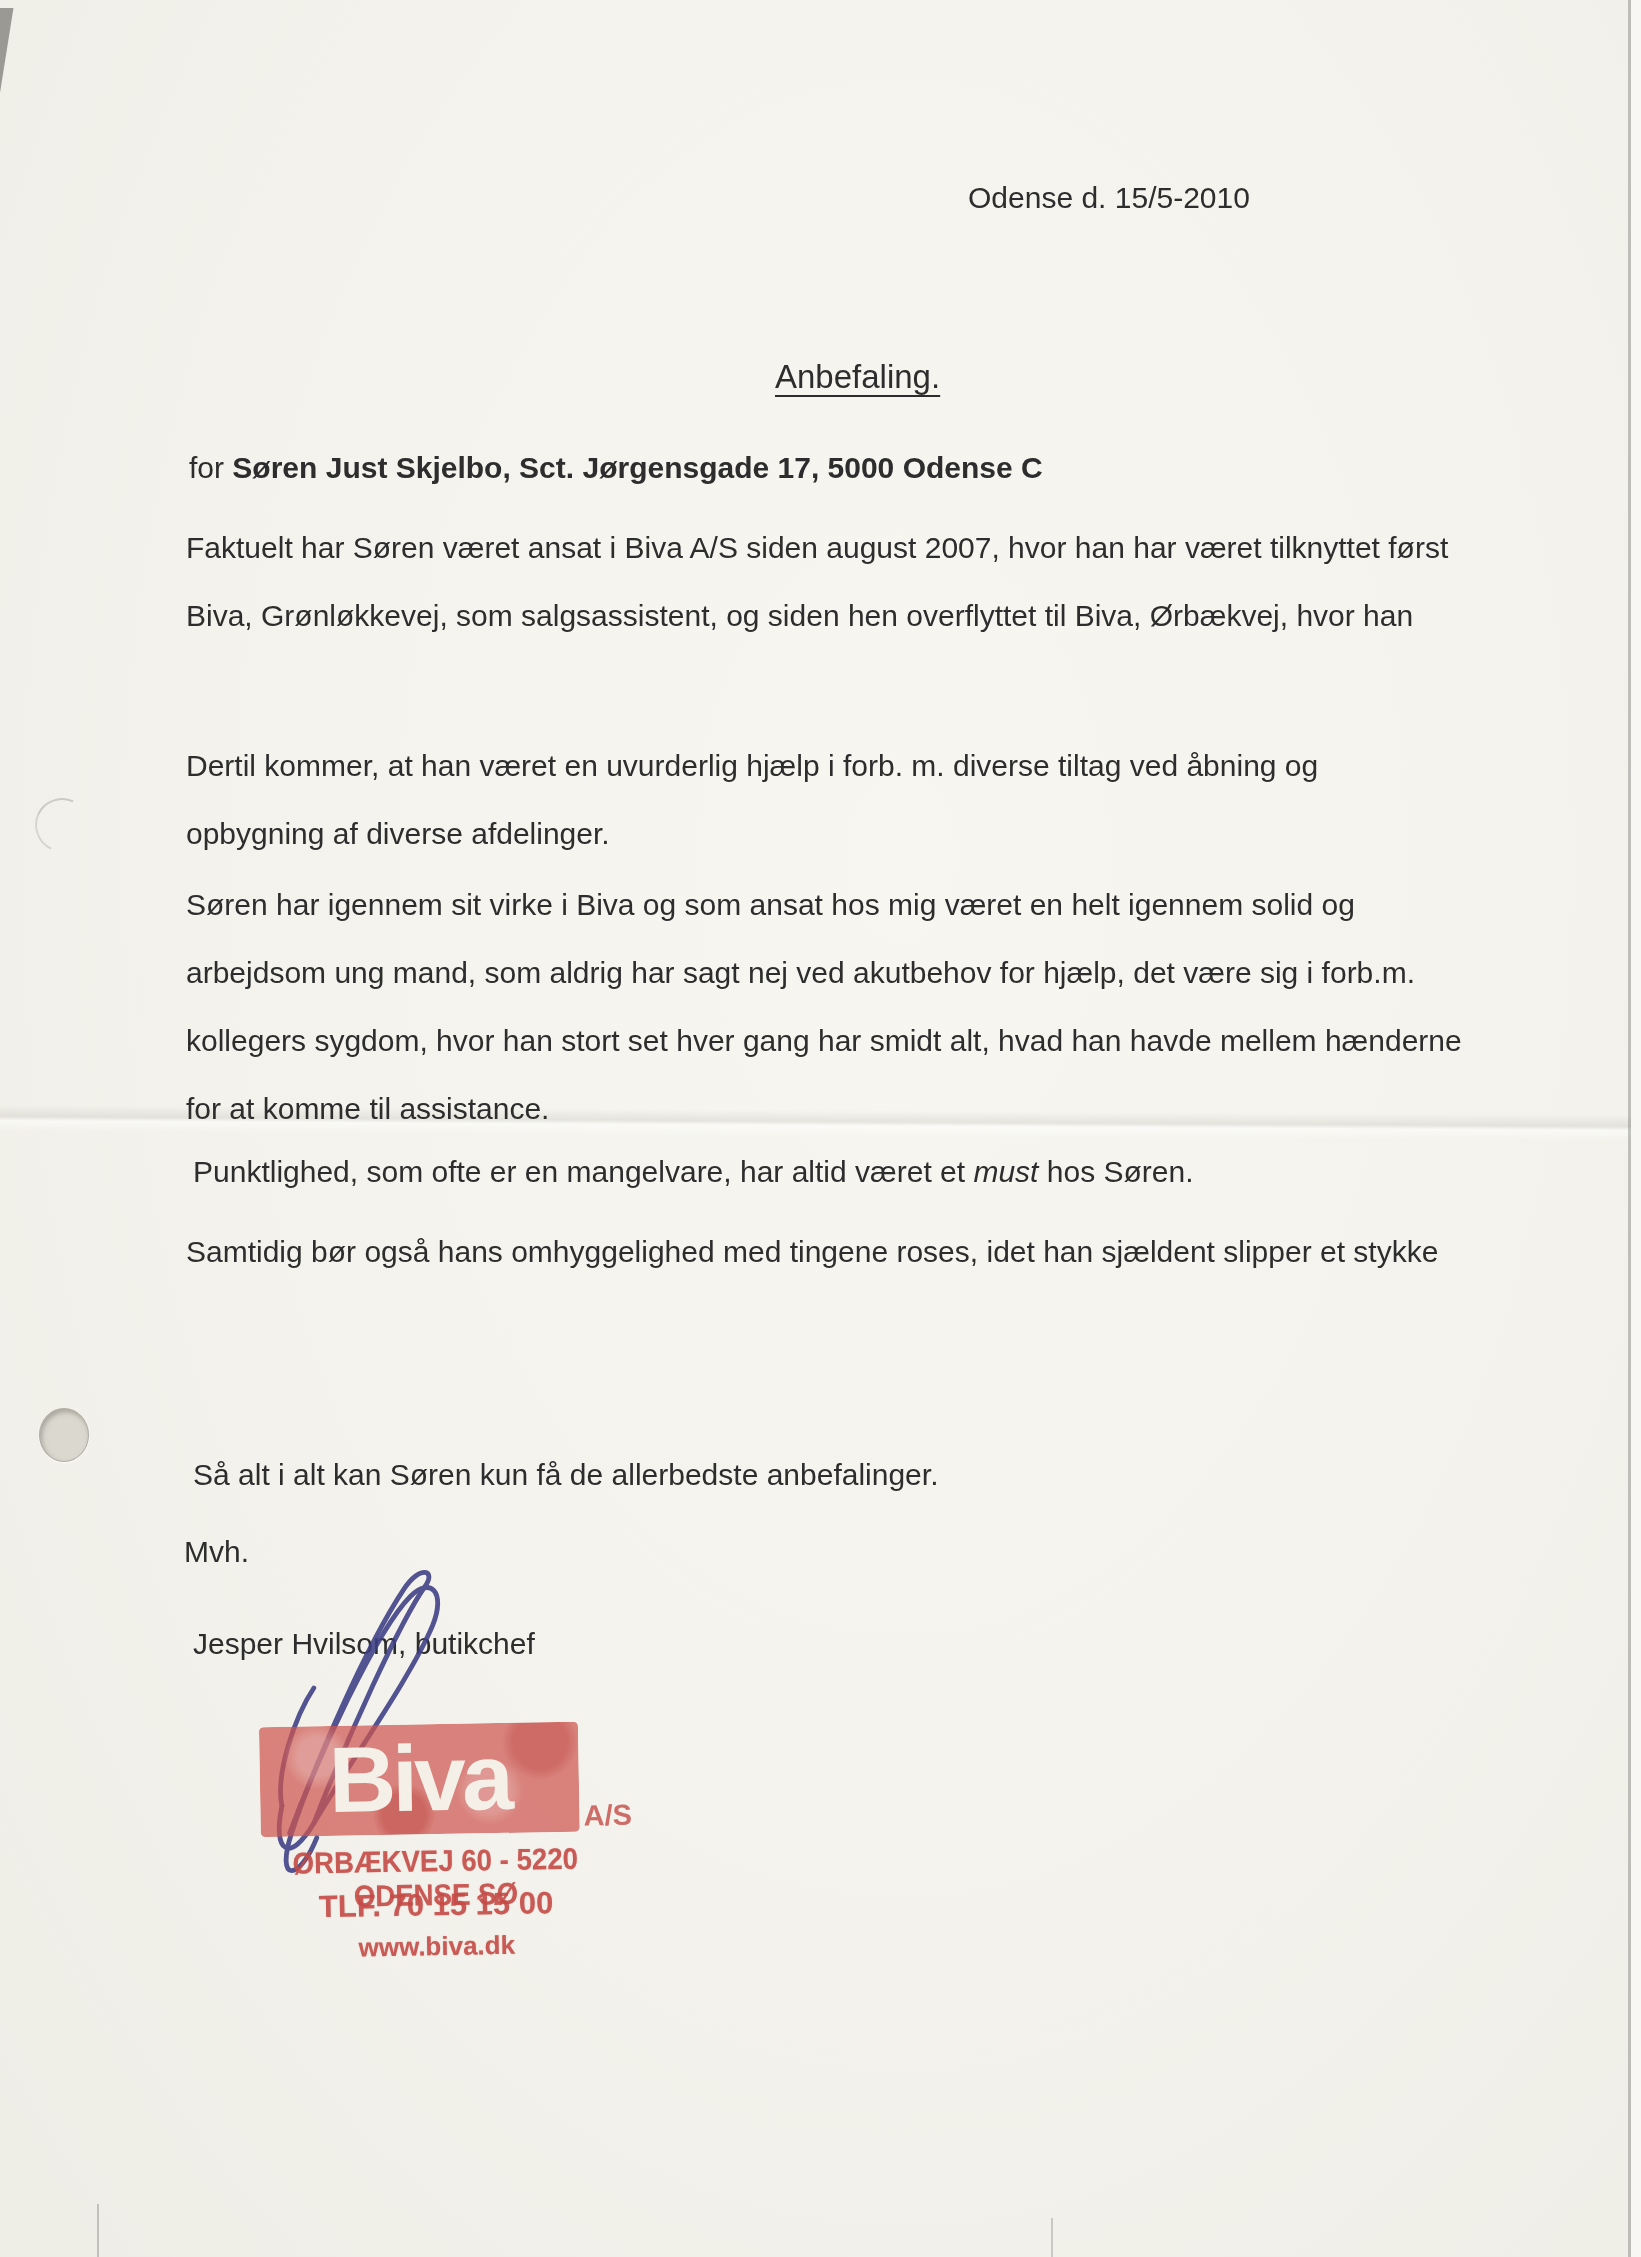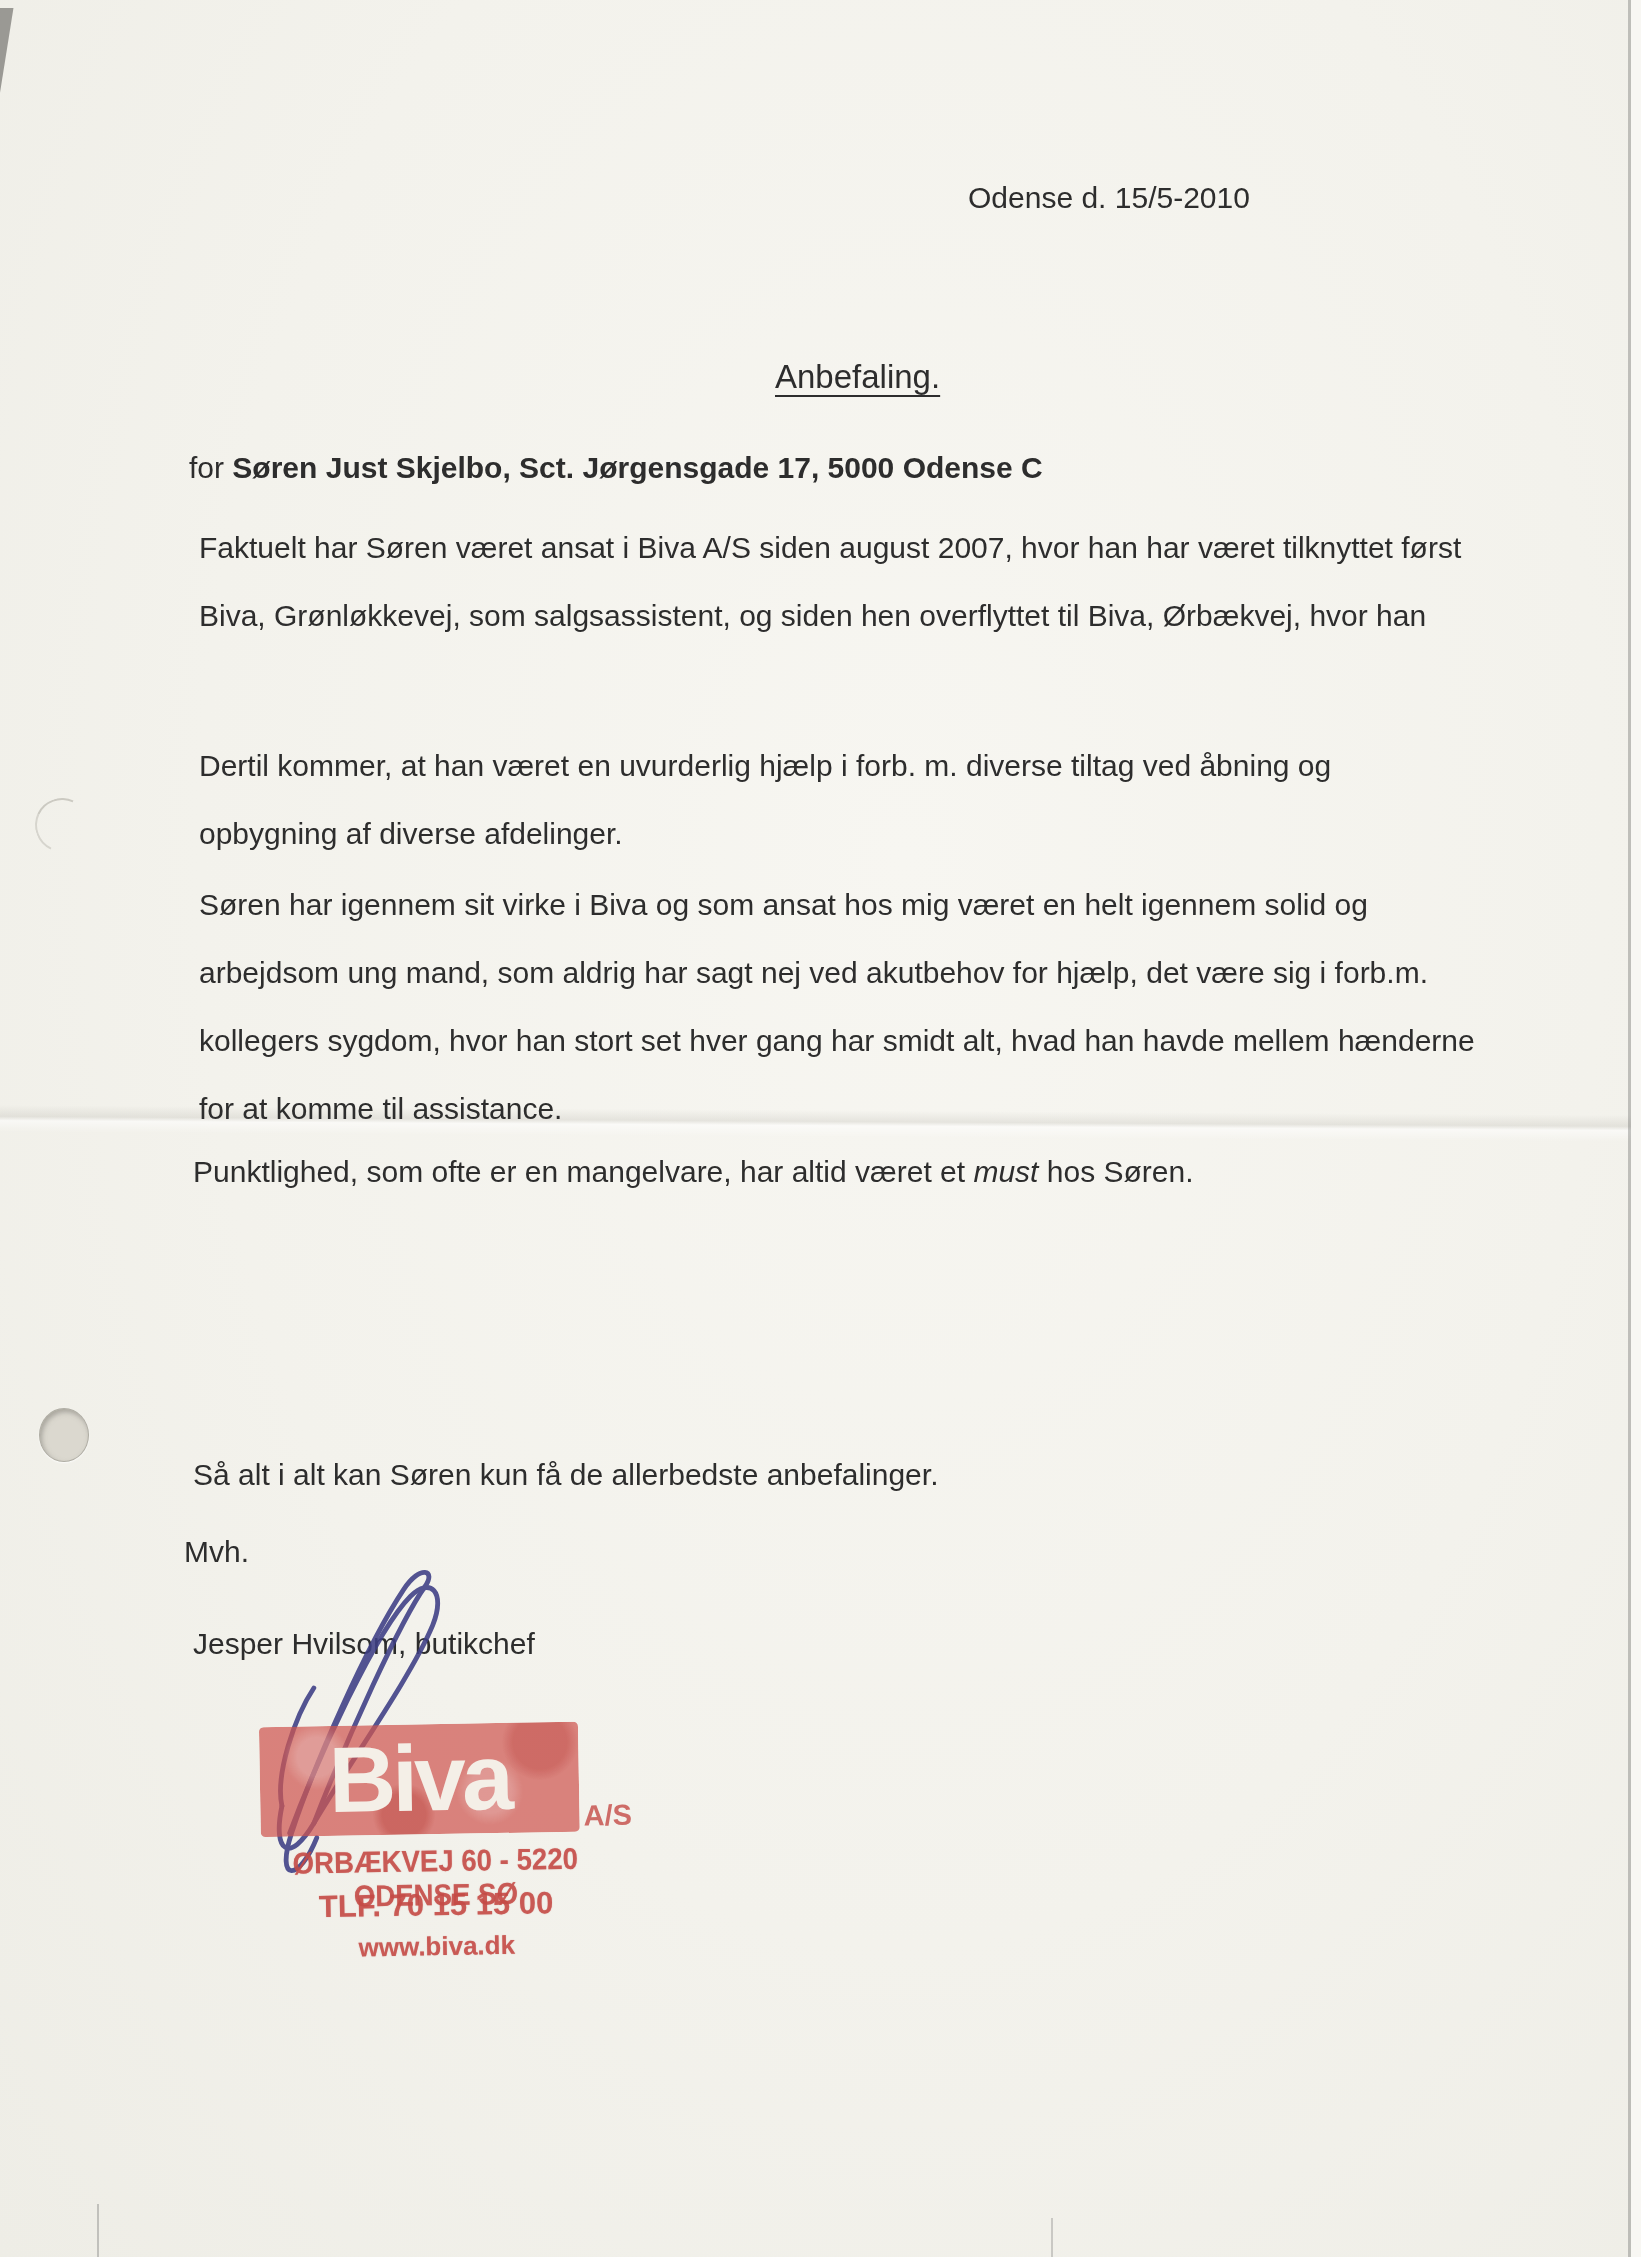--- a/index.html
+++ b/index.html
@@ -29,21 +29,21 @@
     box-shadow: inset 1.9px 2.9px 5.8px rgba(118,116,108,0.5), 0 1px 1.9px rgba(255,255,255,0.8); }
   .bottom-line-left { position: absolute; left: 97px; top: 2204px; width: 1.9px; height: 53px; background: rgba(110,110,108,0.35); }
   .bottom-line-right { position: absolute; left: 1051px; top: 2218px; width: 1.9px; height: 40px; background: rgba(110,110,108,0.3); }
 
   
   .txt { position: absolute; font-size: 30px; line-height: 68px; white-space: nowrap; }
   .date { left: 968px; top: 164px; }
   .title { left: 775px; top: 343px; font-size: 33px; text-decoration: underline; text-decoration-thickness: 1.9px; text-underline-offset: 6.8px; }
   .recipient { left: 189px; top: 434px; }
   .recipient b { font-weight: bold; }
-  .para { position: absolute; left: 199px; }
+  .para { position: absolute; left: 186px; }
   .para .line { font-size: 30px; line-height: 68px; white-space: nowrap; }
   .p1 { top: 514px; }
   .p2 { top: 732px; }
   .p3 { top: 871px; }
   .p4 { left: 193px; top: 1138px; }
   .p5 { top: 1218px; }
   .p6 { left: 193px; top: 1441px; }
   .mvh { left: 184px; top: 1518px; }
   .signer { left: 193px; top: 1610px; }
   .italic { font-style: italic; }
@@ -101,20 +101,21 @@
 <div class="para p3">
   <div class="line">Søren har igennem sit virke i Biva og som ansat hos mig været en helt igennem solid og</div>
   <div class="line">arbejdsom ung mand, som aldrig har sagt nej ved akutbehov for hjælp, det være sig i forb.m.</div>
   <div class="line">kollegers sygdom, hvor han stort set hver gang har smidt alt, hvad han havde mellem hænderne</div>
   <div class="line">for at komme til assistance.</div>
 </div>
 
 <div class="txt p4"><span>Punktlighed, som ofte er en mangelvare, har altid været et </span><span class="italic">must</span><span> hos Søren.</span></div>
 
 <div class="para p5">
+  <div class="line">Samtidig bør også hans omhyggelighed med tingene roses, idet han sjældent slipper et stykke</div>
 </div>
 
 <div class="txt p6">Så alt i alt kan Søren kun få de allerbedste anbefalinger.</div>
 
 <div class="txt mvh">Mvh.</div>
 
 <div class="txt signer">Jesper Hvilsom, butikchef</div>
 
 <svg class="signature-svg" viewBox="0 0 300 360" xmlns="http://www.w3.org/2000/svg">
   <g fill="none" stroke="#3d3e85" stroke-width="5" stroke-linecap="round" opacity="0.88">

